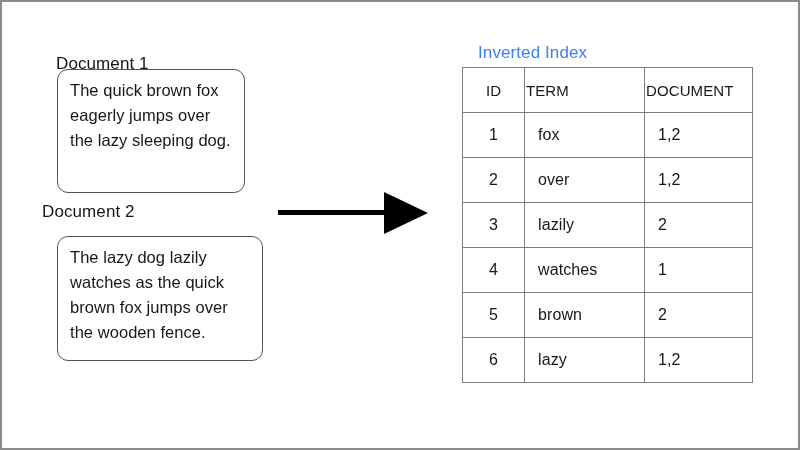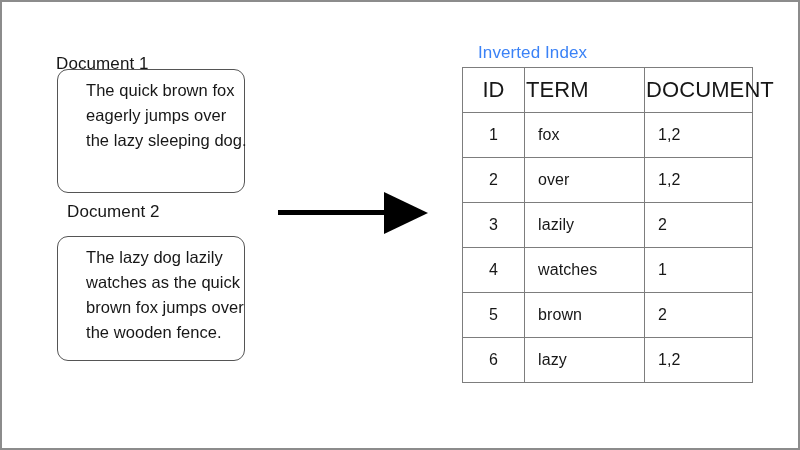--- a/index.html
+++ b/index.html
@@ -23,35 +23,35 @@
   
   .doc-label {
     position: absolute;
     font-size: 17px;
     line-height: 22px;
     color: #171717;
     white-space: nowrap;
     letter-spacing: 0.1px;
   }
   #doc1-label { left: 54px; top: 4px; margin-top: 47px; }
-  #doc2-label { left: 65px; top: 199px; }
+  #doc2-label { left: 40px; top: 199px; }
 
   .doc-box {
     position: absolute;
     box-sizing: border-box;
     border: 1.5px solid #555555;
     border-radius: 11px;
     background: #ffffff;
   }
   #doc1-box { left: 55px; top: 67px;  width: 188px; height: 124px; }
-  #doc2-box { left: 55px; top: 234px; width: 188px; height: 125px; }
+  #doc2-box { left: 55px; top: 234px; width: 206px; height: 125px; }
 
   .doc-text {
     position: absolute;
-    left: 28px;
+    left: 12px;
     top: 8px;
     width: 166px;
     font-size: 16.5px;
     line-height: 25px;
     color: #171717;
     letter-spacing: 0.05px;
   }
 
   
   #arrow {
@@ -96,21 +96,21 @@
     font-size: 16px;
     font-weight: normal;
     color: #171717;
     text-align: left;
     vertical-align: middle;
     letter-spacing: 0.1px;
     box-sizing: border-box;
   }
   #index-table th.th-id { text-align: center; padding-left: 0; }
   #index-table td.td-id { text-align: center; padding-left: 0; }
-  #index-table th { font-size: 22px; }
+  #index-table th { font-size: 15px; }
   #index-table th.th-term,
   #index-table th.th-doc { padding-left: 1px; }
 </style>
 </head>
 <body>
 
 <div id="canvas">
 
   <div class="doc-label" id="doc1-label">Document 1</div>
   <div class="doc-box" id="doc1-box">

